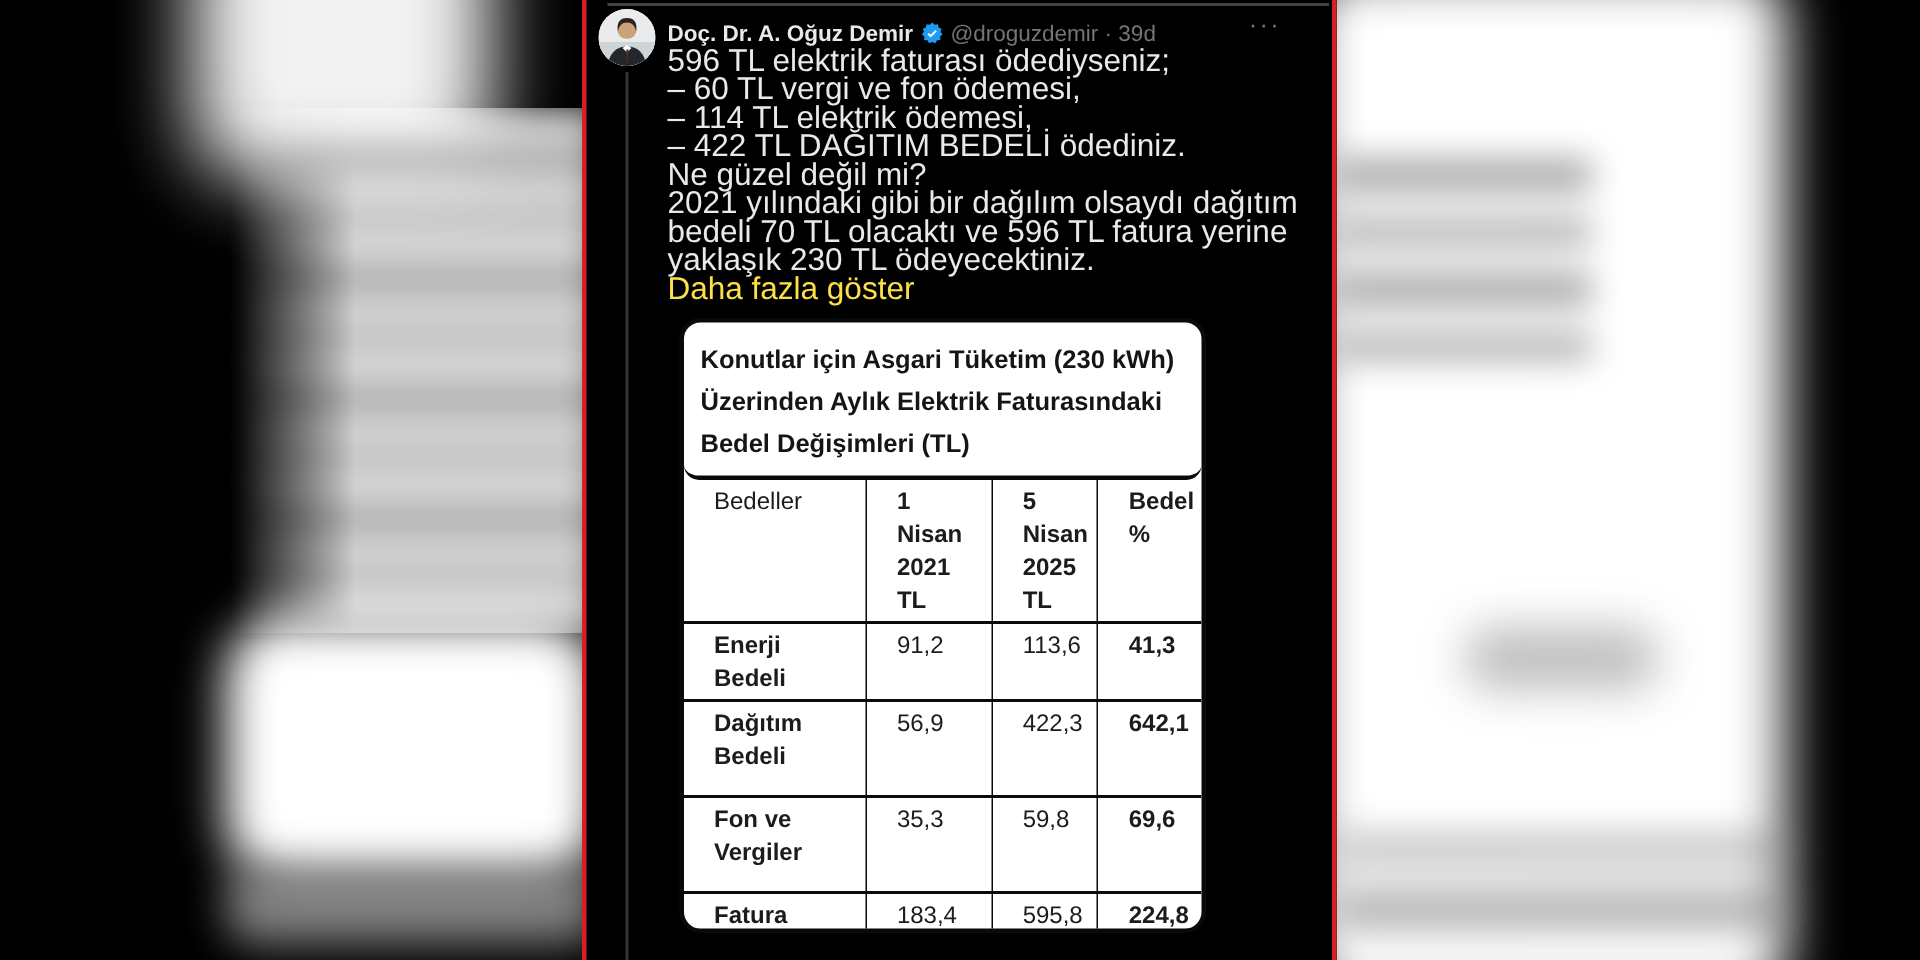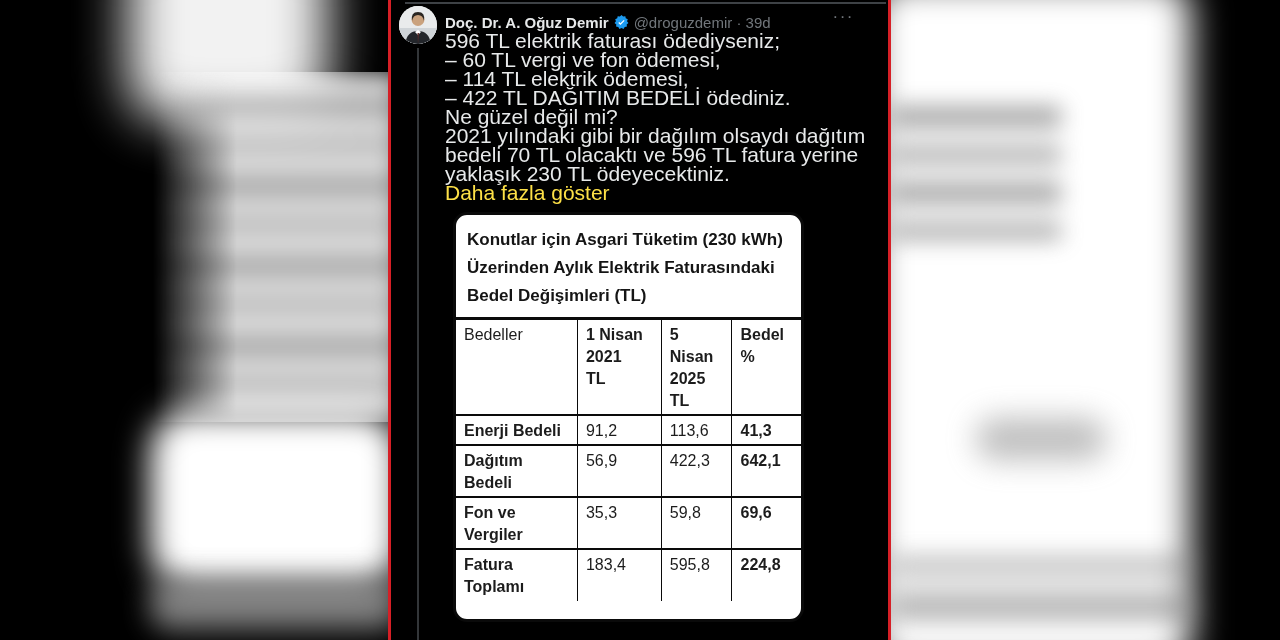--- a/index.html
+++ b/index.html
@@ -67,38 +67,38 @@
   .show-more { color:#fde047; cursor:pointer; display:inline-block; }
 
   
   .media-card {
     margin:10px 0 0 8px; width:351px; height:410px;
     background:#fff; border:3px solid #0a0a0a; border-radius:14px;
     overflow:hidden; color:#111;
   }
   .media-title {
     padding:11px 11px 7px; font-weight:bold; font-size:17px; line-height:28px;
-    white-space:pre-line; border-bottom:3px solid #0a0a0a; color:#151515;
+    white-space:pre-line; border-bottom:3px solid #0a0a0a; color:#151515;border-radius:10px;
   }
   table.bill { width:100%; border-collapse:collapse; table-layout:fixed; font-size:16px; }
   table.bill td {
     border:1.5px solid #0a0a0a; border-top-width:2.5px; border-bottom-width:2.5px;
-    padding:4px 8px 2px; vertical-align:top; line-height:22px; white-space:pre-line; color:#1c1c1c;
+    padding:4px 20px 2px; vertical-align:top; line-height:22px; white-space:pre-line; color:#1c1c1c;
   }
   table.bill td:first-child { border-left:none; }
   table.bill td:last-child { border-right:none; }
   table.bill tr:first-child td { border-top:none; }
   table.bill tr:last-child td { border-bottom:none; }
   .col-label { width:35.2%; }
   .col-2021 { width:24.3%; }
   .col-2025 { width:20.5%; }
   .col-fark { width:20%; }
   tr.hdr td { height:82px; }
   tr.r-single td { height:18px; }
-  tr.r-double td { height:52px; }
+  tr.r-double td { height:64px; }
   .b { font-weight:bold; }
 </style>
 </head>
 <body>
 
 <div class="stage">
 
   <div class="bg-left">
     <div class="blob bgl-corner"></div>
     <div class="bgl-text" style="position:absolute;"></div>

